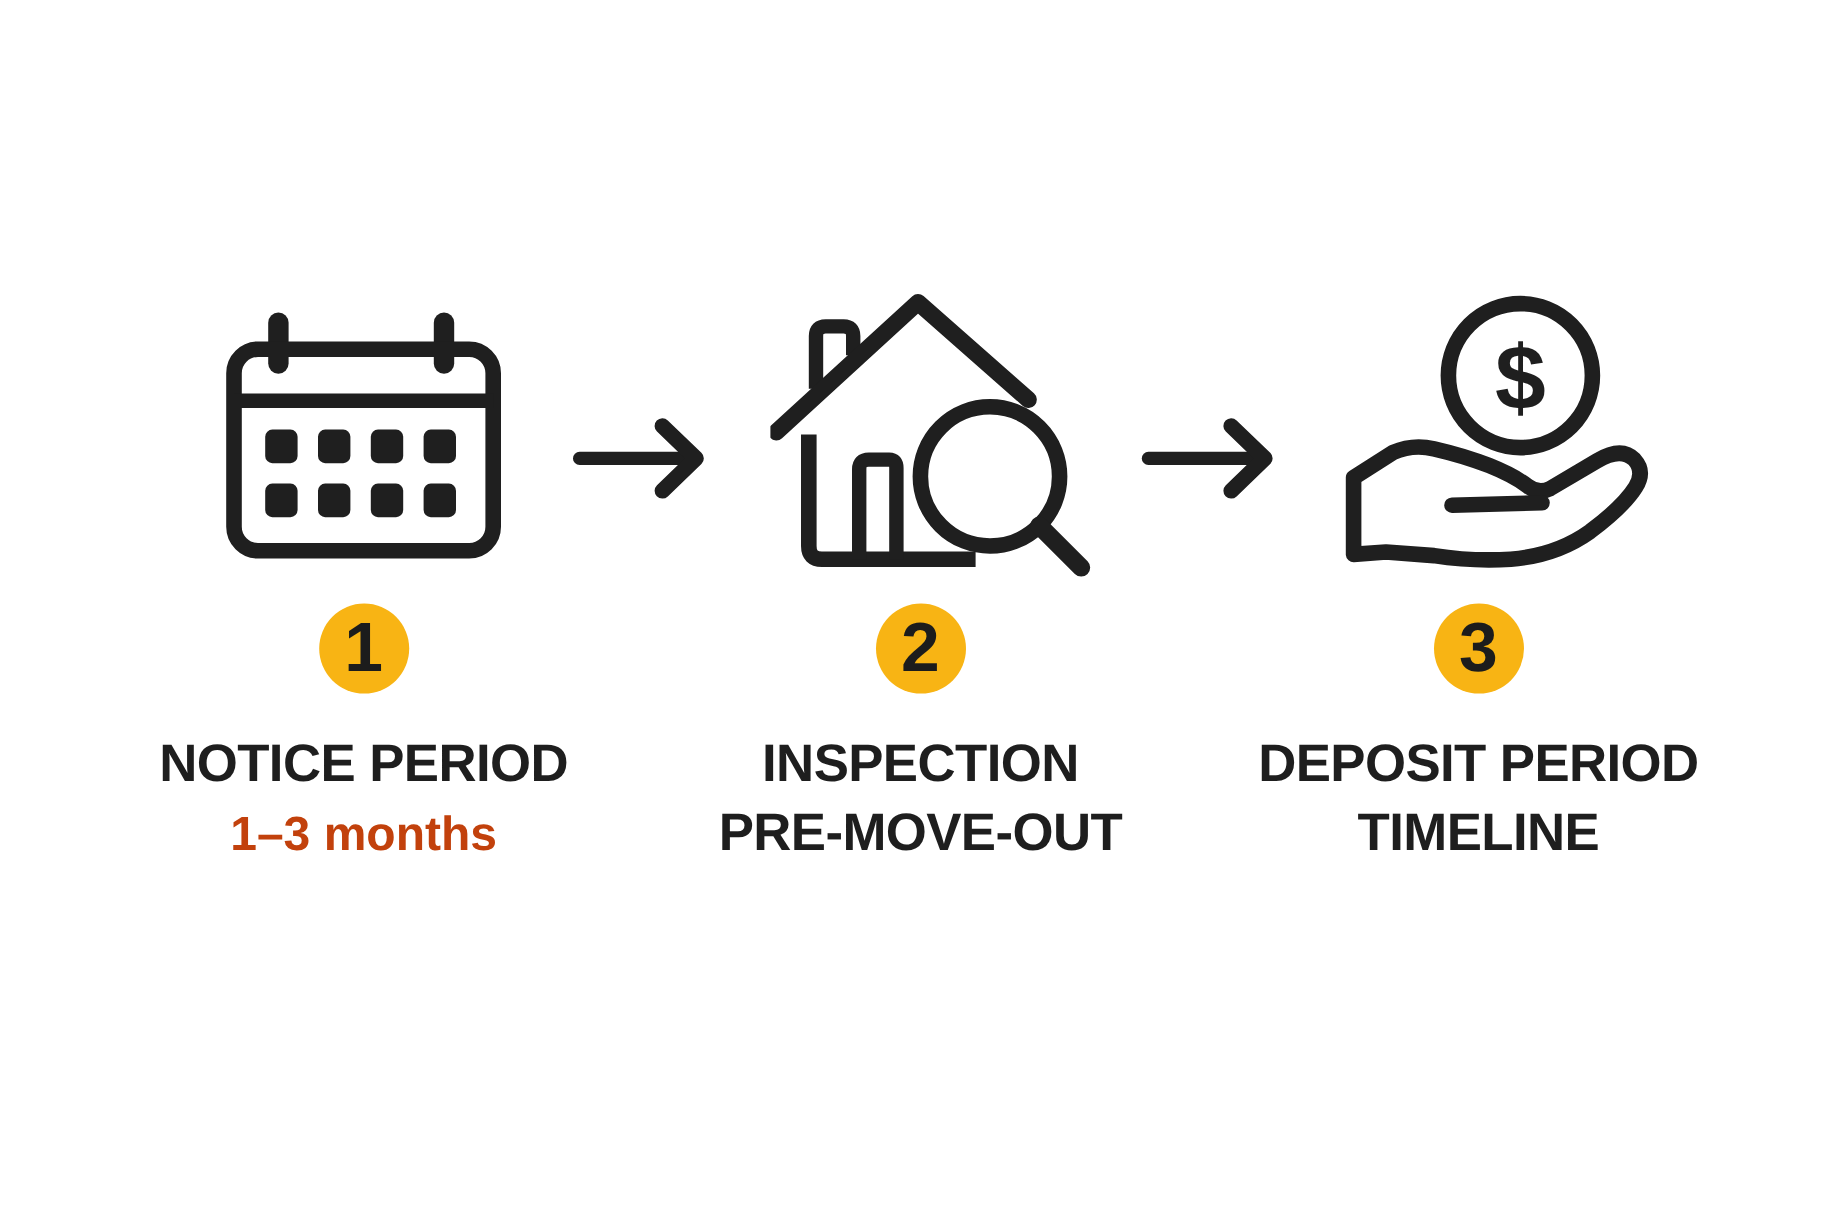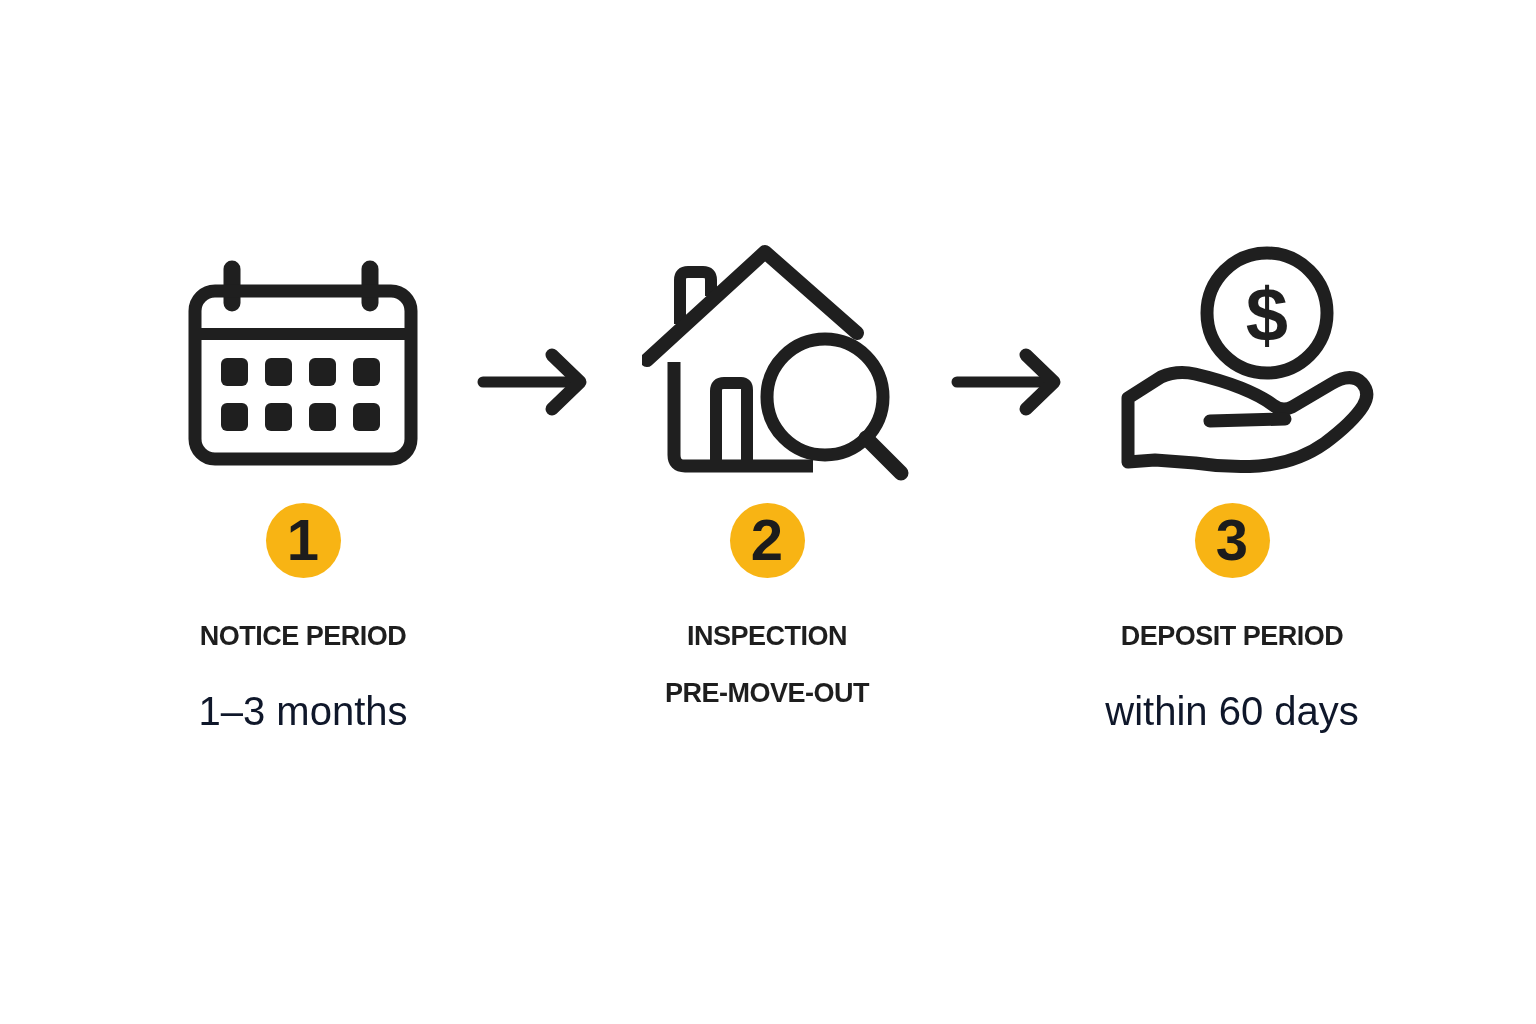--- a/index.html
+++ b/index.html
@@ -45,34 +45,34 @@
   }
   .badge span{
     font-size:58px;
     font-weight:bold;
     color:#1C1C1C;
     line-height:1;
     transform:translateY(-1px);
   }
   .title{
     margin:30px 0 0 0;
-    font-size:27px;
+    font-size:44px;
     font-weight:bold;
     letter-spacing:-0.5px;
     line-height:57px;
     color:#1E1E1E;
   }
   .title .line{display:block;}
   .title .line:empty{display:none;}
   .subtitle{
     font-size:40px;
-    font-weight:normal;
+    font-weight:bold;
     line-height:57px;
-    color:#0f172a;
-    margin-top:18px;
+    color:#c2410c;
+    margin-top:2px;
   }
   .subtitle:empty{display:none;}
   .connector{
     position:absolute;
     top:346px;
     width:118px;height:72px;
   }
   .connector-1{left:476px;}
   .connector-2{left:950px;}
   svg{display:block;}
@@ -165,17 +165,17 @@
                  L 13 218
                  Z" stroke="#1F1F1F" stroke-width="13" fill="none" stroke-linecap="round" stroke-linejoin="round"></path>
         <path d="M 95 177 L 170 175" stroke="#1F1F1F" stroke-width="13" stroke-linecap="round"></path>
       </svg>
     </div>
     <div class="badge">
       <span>3</span>
     </div>
     <h2 class="title">
       <span class="line">DEPOSIT PERIOD</span>
+      <span class="line">TIMELINE</span>
     </h2>
-    <div class="subtitle">within 60 days</div>
   </div>
 
 </div>
 
 </body></html>

